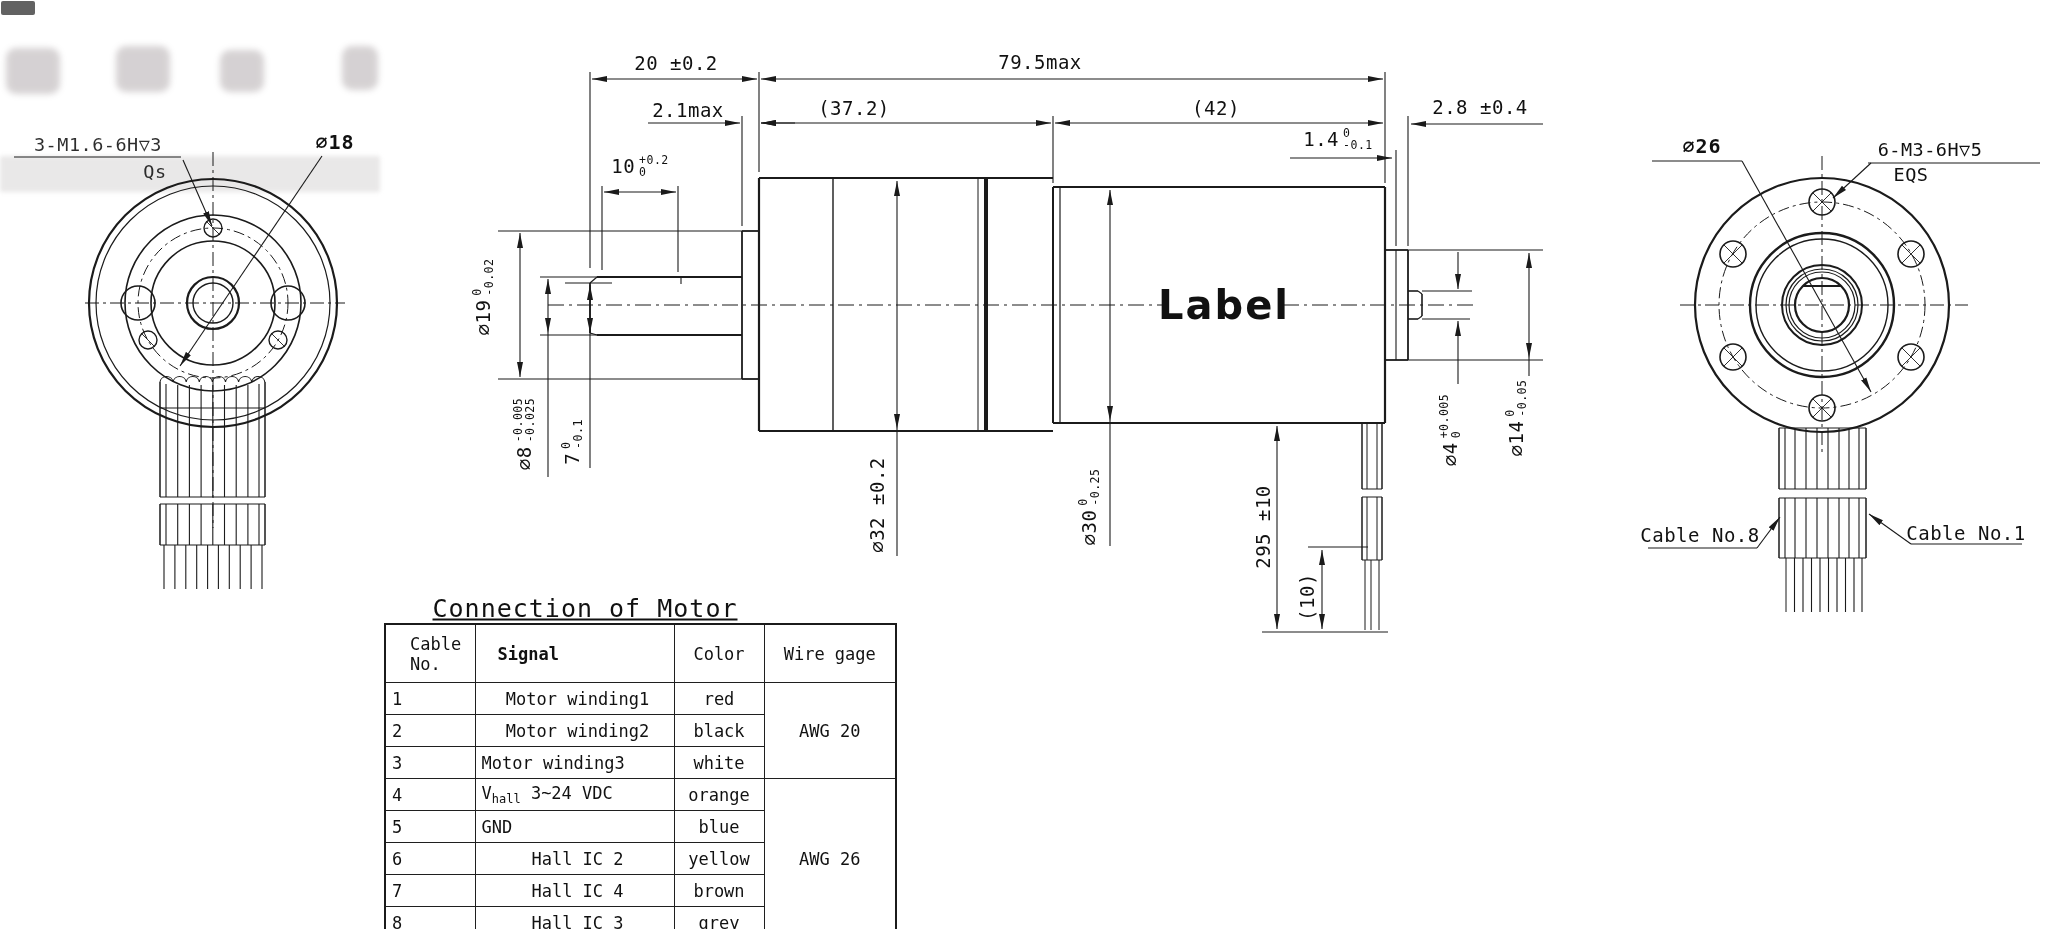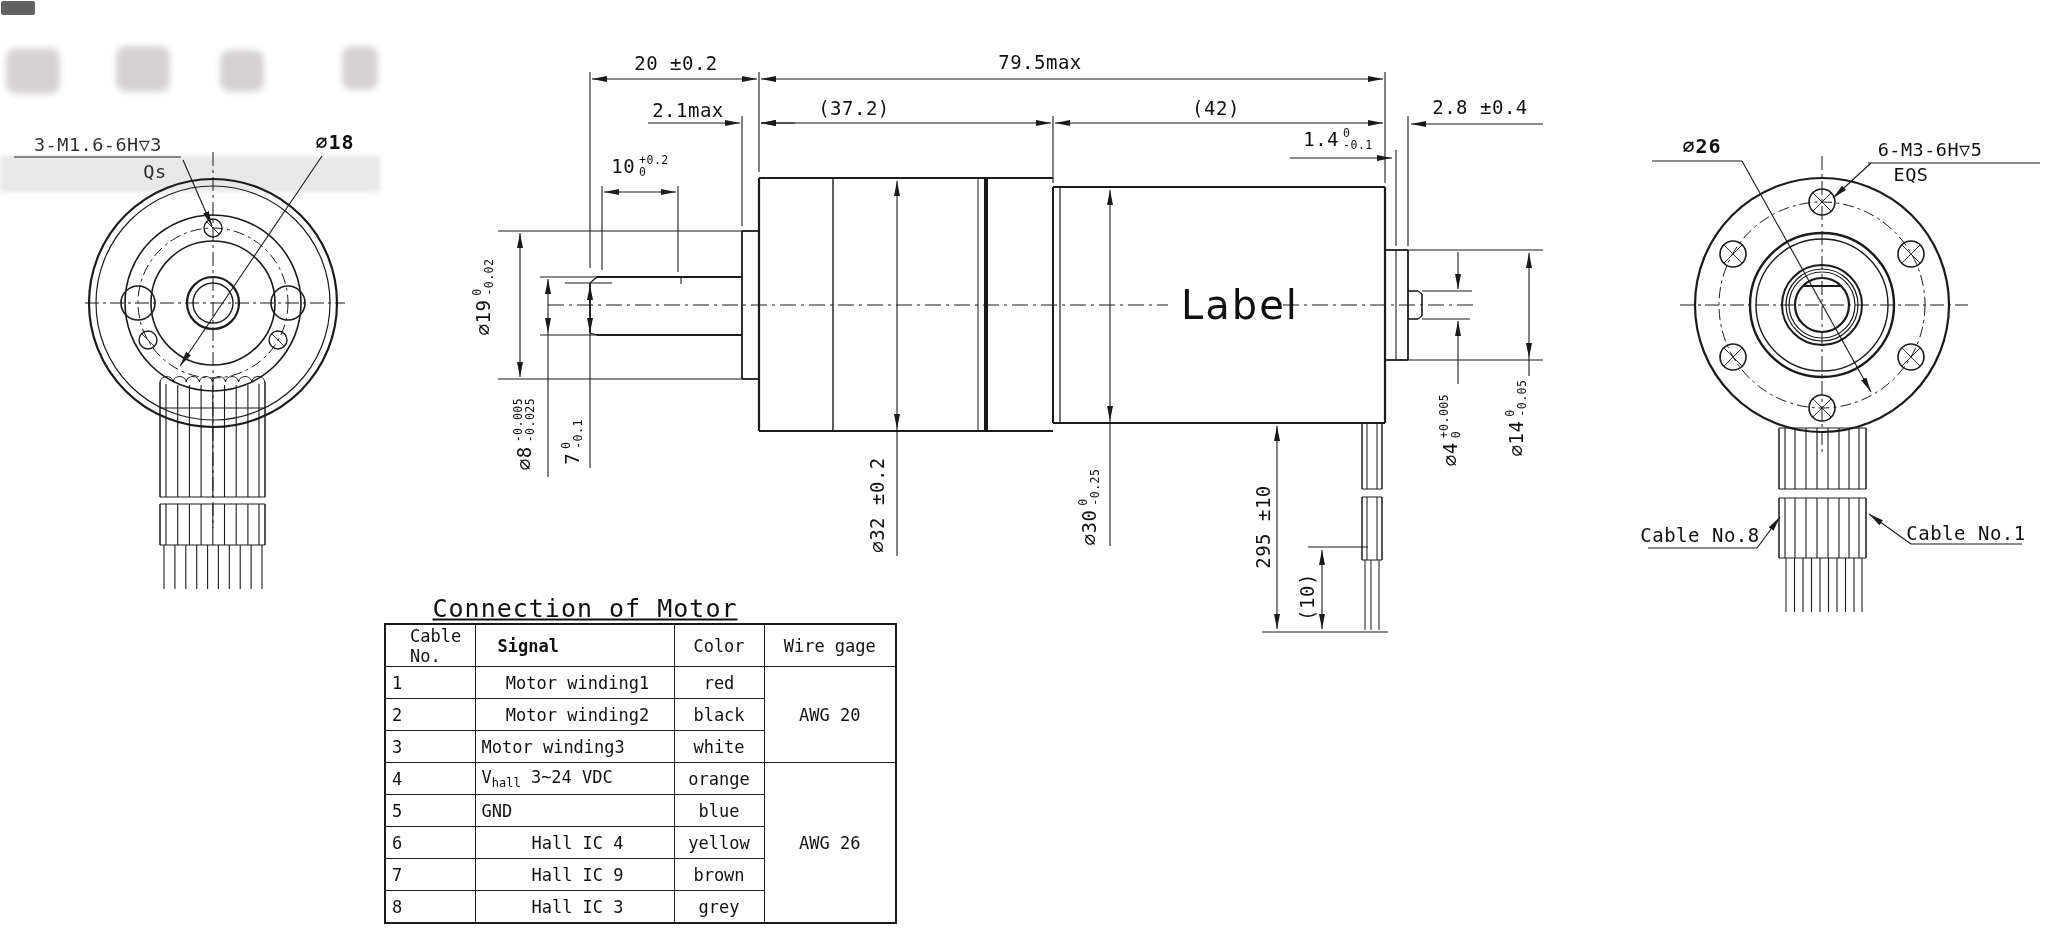--- a/index.html
+++ b/index.html
@@ -5,32 +5,32 @@
   html,body{margin:0;padding:0;background:#fff;}
   #page{position:relative;width:2048px;height:929px;background:#ffffff;overflow:hidden;
         font-family:"DejaVu Sans Mono", monospace;color:#111;}
   svg{position:absolute;left:0;top:0;}
   .lbl{position:absolute;transform:translate(-50%,-50%);white-space:nowrap;
        font-size:19px;letter-spacing:0.5px;display:flex;align-items:center;}
   .lbl.v{transform:translate(-50%,-50%) rotate(-90deg);}
   .tol{display:inline-flex;flex-direction:column;font-size:11.5px;line-height:1.05;
        margin-left:4px;text-align:left;font-style:normal;}
   .tol i{font-style:normal;}
-  .big{font-size:40px;font-family:"DejaVu Sans",sans-serif;font-weight:400;letter-spacing:2px;margin-left:16px;}
+  .big{font-size:40px;font-family:"DejaVu Sans",sans-serif;font-weight:700;letter-spacing:2px;}
   .note{font-size:18.5px;}
   .dia-note{font-size:20px;font-weight:600;letter-spacing:1px;}
   .tbl-title{font-size:25px;letter-spacing:1px;text-decoration:underline;}
   
   #motor-table{position:absolute;left:384px;top:623px;border-collapse:collapse;
                table-layout:fixed;width:511px;font-size:17px;}
   #motor-table th,#motor-table td{border:1.6px solid #1f1f1f;padding:0 0 0 6px;
                height:31px;font-weight:normal;text-align:left;overflow:hidden;}
   #motor-table{border:2.5px solid #1b1b1b;}
   #motor-table th{height:33px;padding-left:24px;}
-  #motor-table .c-center{text-align:center;padding:4px;}
+  #motor-table .c-center{text-align:center;padding:12px;}
   #motor-table .c-color{text-align:center;padding:0;}
   #motor-table .c-gage{text-align:center;padding:0;}
   #motor-table sub{font-size:12px;}
   
   .wm{position:absolute;background:#988f92;opacity:.40;filter:blur(3px);border-radius:10px;}
   .band{position:absolute;background:#c4c0c0;opacity:.36;filter:blur(2px);}
   .corner{position:absolute;background:#474747;opacity:.85;filter:blur(.5px);border-radius:2px;}
   .faded{opacity:.88;}
 </style>
 </head>
@@ -430,26 +430,26 @@
           <td class="c-color">orange</td>
           <td class="c-gage" rowspan="5">AWG 26</td>
         </tr>
         <tr>
           <td>5</td>
           <td>GND</td>
           <td class="c-color">blue</td>
         </tr>
         <tr>
           <td>6</td>
+          <td style="text-align: center;">Hall IC 2</td>
+          <td class="c-color">yellow</td>
+        </tr>
+        <tr>
+          <td>7</td>
           <td style="text-align: center;">Hall IC 4</td>
-          <td class="c-color">yellow</td>
-        </tr>
-        <tr>
-          <td>7</td>
-          <td style="text-align: center;">Hall IC 9</td>
           <td class="c-color">brown</td>
         </tr>
         <tr>
           <td>8</td>
           <td style="text-align: center;">Hall IC 3</td>
           <td class="c-color">grey</td>
         </tr>
       </tbody>
   </table>
 

